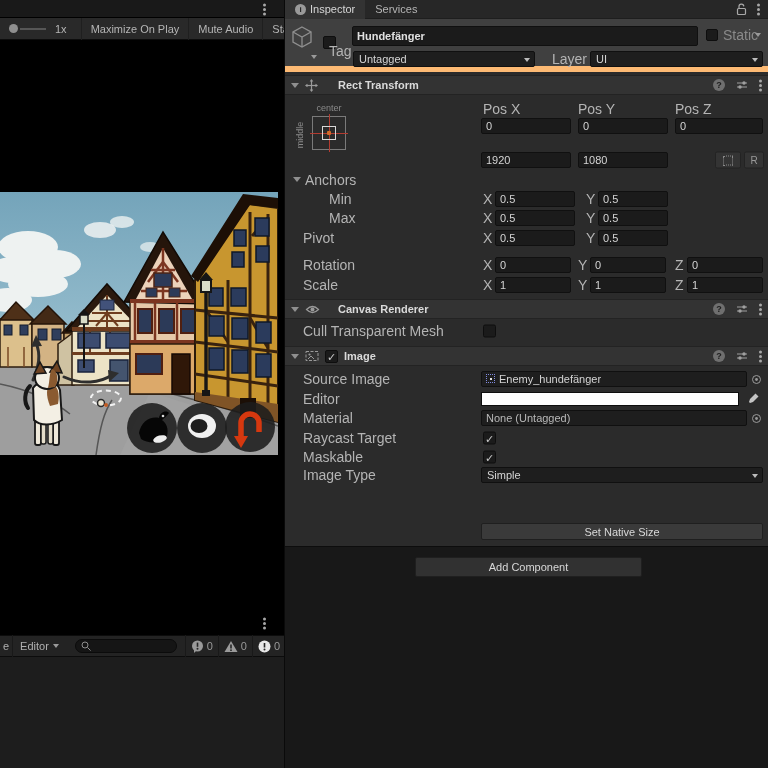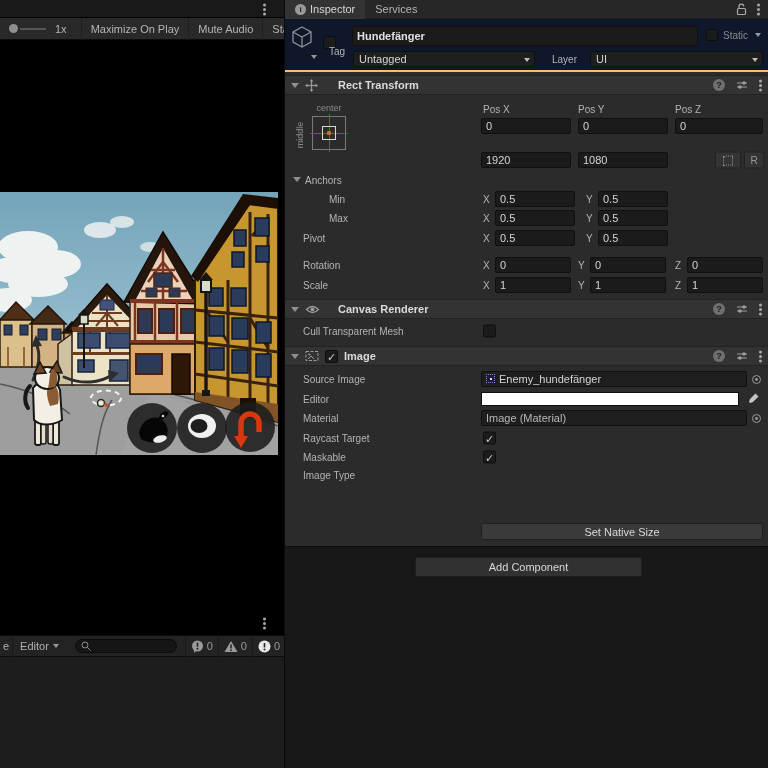--- a/index.html
+++ b/index.html
@@ -29,23 +29,23 @@
 
   
   #inspector { left:285px; top:0; width:483px; height:768px; background:#2b2b2b; }
   #insp-tabs { left:0; top:0; width:483px; height:19px; background:#272727; border-bottom:1px solid #1e1e1e;
      display:flex; align-items:center; font-size:11px; color:#b5b5b5; }
   .tab { height:19px; display:flex; align-items:center; gap:4px; padding:0 10px; }
   .tab.active { background:#333333; color:#d6d6d6; }
   .info-badge { width:11px; height:11px; border-radius:50%; background:#9a9a9a; color:#222;
      font-size:8px; font-weight:bold; text-align:center; line-height:11px; }
 
-  #go-header { left:0; top:19px; width:483px; height:53px; background:#0f172a; border-bottom:2px solid #fdba74; }
-
-  .lbl { position:absolute; font-size:10px; color:#b4b4b4; white-space:nowrap; top:50%; transform:translateY(-50%); }
+  #go-header { left:0; top:19px; width:483px; height:53px; background:#404040; border-bottom:6px solid #fdba74; }
+
+  .lbl { position:absolute; font-size:14px; color:#b4b4b4; white-space:nowrap; top:50%; transform:translateY(-50%); }
   .lbl.dim { color:#8a8a8a; }
   .fld { position:absolute; top:50%; transform:translateY(-50%); height:16px; background:#1b1b1b;
      border:1px solid #101010; border-radius:2px; font-size:11px; color:#d4d4d4;
      line-height:14px; padding:0 4px; overflow:hidden; white-space:nowrap; }
   .dd  { position:absolute; top:50%; transform:translateY(-50%); height:16px; background:#1e1e1e;
      border:1px solid #101010; border-radius:2px; font-size:11px; color:#d4d4d4;
      line-height:14px; padding:0 14px 0 5px; white-space:nowrap; }
   .dar { position:absolute; right:4px; top:6px; width:0; height:0;
      border-left:3.5px solid transparent; border-right:3.5px solid transparent; border-top:4px solid #bcbcbc; }
   .chk { position:absolute; top:50%; transform:translateY(-50%); width:13px; height:13px;
@@ -549,41 +549,44 @@
     <div class="irow" style="top:390px">
       <span class="lbl" style="left:18px">Editor</span>
       <div class="abs" style="left:196px; top:2px; width:258px; height:14px; background:#ffffff; border:1px solid #0e0e0e"></div>
       <svg class="abs" style="left:462px; top:2px" width="13" height="13">
         <path d="M8.5,1.5 L11.5,4.5 L6,10 L3,11 L2,10 L3,7 Z" fill="#c4c4c4"></path>
       </svg>
     </div>
     <div class="irow" style="top:409px">
       <span class="lbl" style="left:18px">Material</span>
       <div class="fld" style="left:196px; width:266px; background:#1e1e1e; color:#b8b8b8">
-        <span>Image (Material)</span>
+        <span>None (Untagged)</span>
       </div>
       <svg class="abs" style="left:466px; top:4px" width="11" height="11">
         <circle cx="5.5" cy="5.5" r="4" stroke="#9a9a9a" fill="none"></circle>
           <circle cx="5.5" cy="5.5" r="1.4" fill="#9a9a9a"></circle>
       </svg>
     </div>
     <div class="irow" style="top:429px">
       <span class="lbl" style="left:18px">Raycast Target</span>
       <div class="chk" style="left:198px">
           <span class="mark">✓</span>
         </div>
     </div>
     <div class="irow" style="top:448px">
       <span class="lbl" style="left:18px">Maskable</span>
       <div class="chk" style="left:198px">
           <span class="mark">✓</span>
         </div>
     </div>
     <div class="irow" style="top:466px">
       <span class="lbl" style="left:18px">Image Type</span>
+      <div class="dd" style="left:196px; width:282px">
+        <span>Simple</span><span class="dar"></span>
+      </div>
     </div>
     <div class="uibtn" style="left:196px; top:523px; width:282px; height:17px; background:#3a3a3a">
       <span>Set Native Size</span>
     </div>
 
     <div class="abs" style="left:0; top:546px; width:483px; height:222px; background:#181818; border-top:1px solid #0d0d0d">
       <div class="uibtn" style="left:130px; top:10px; width:227px; height:20px">
         <span>Add Component</span>
       </div>
     </div>

